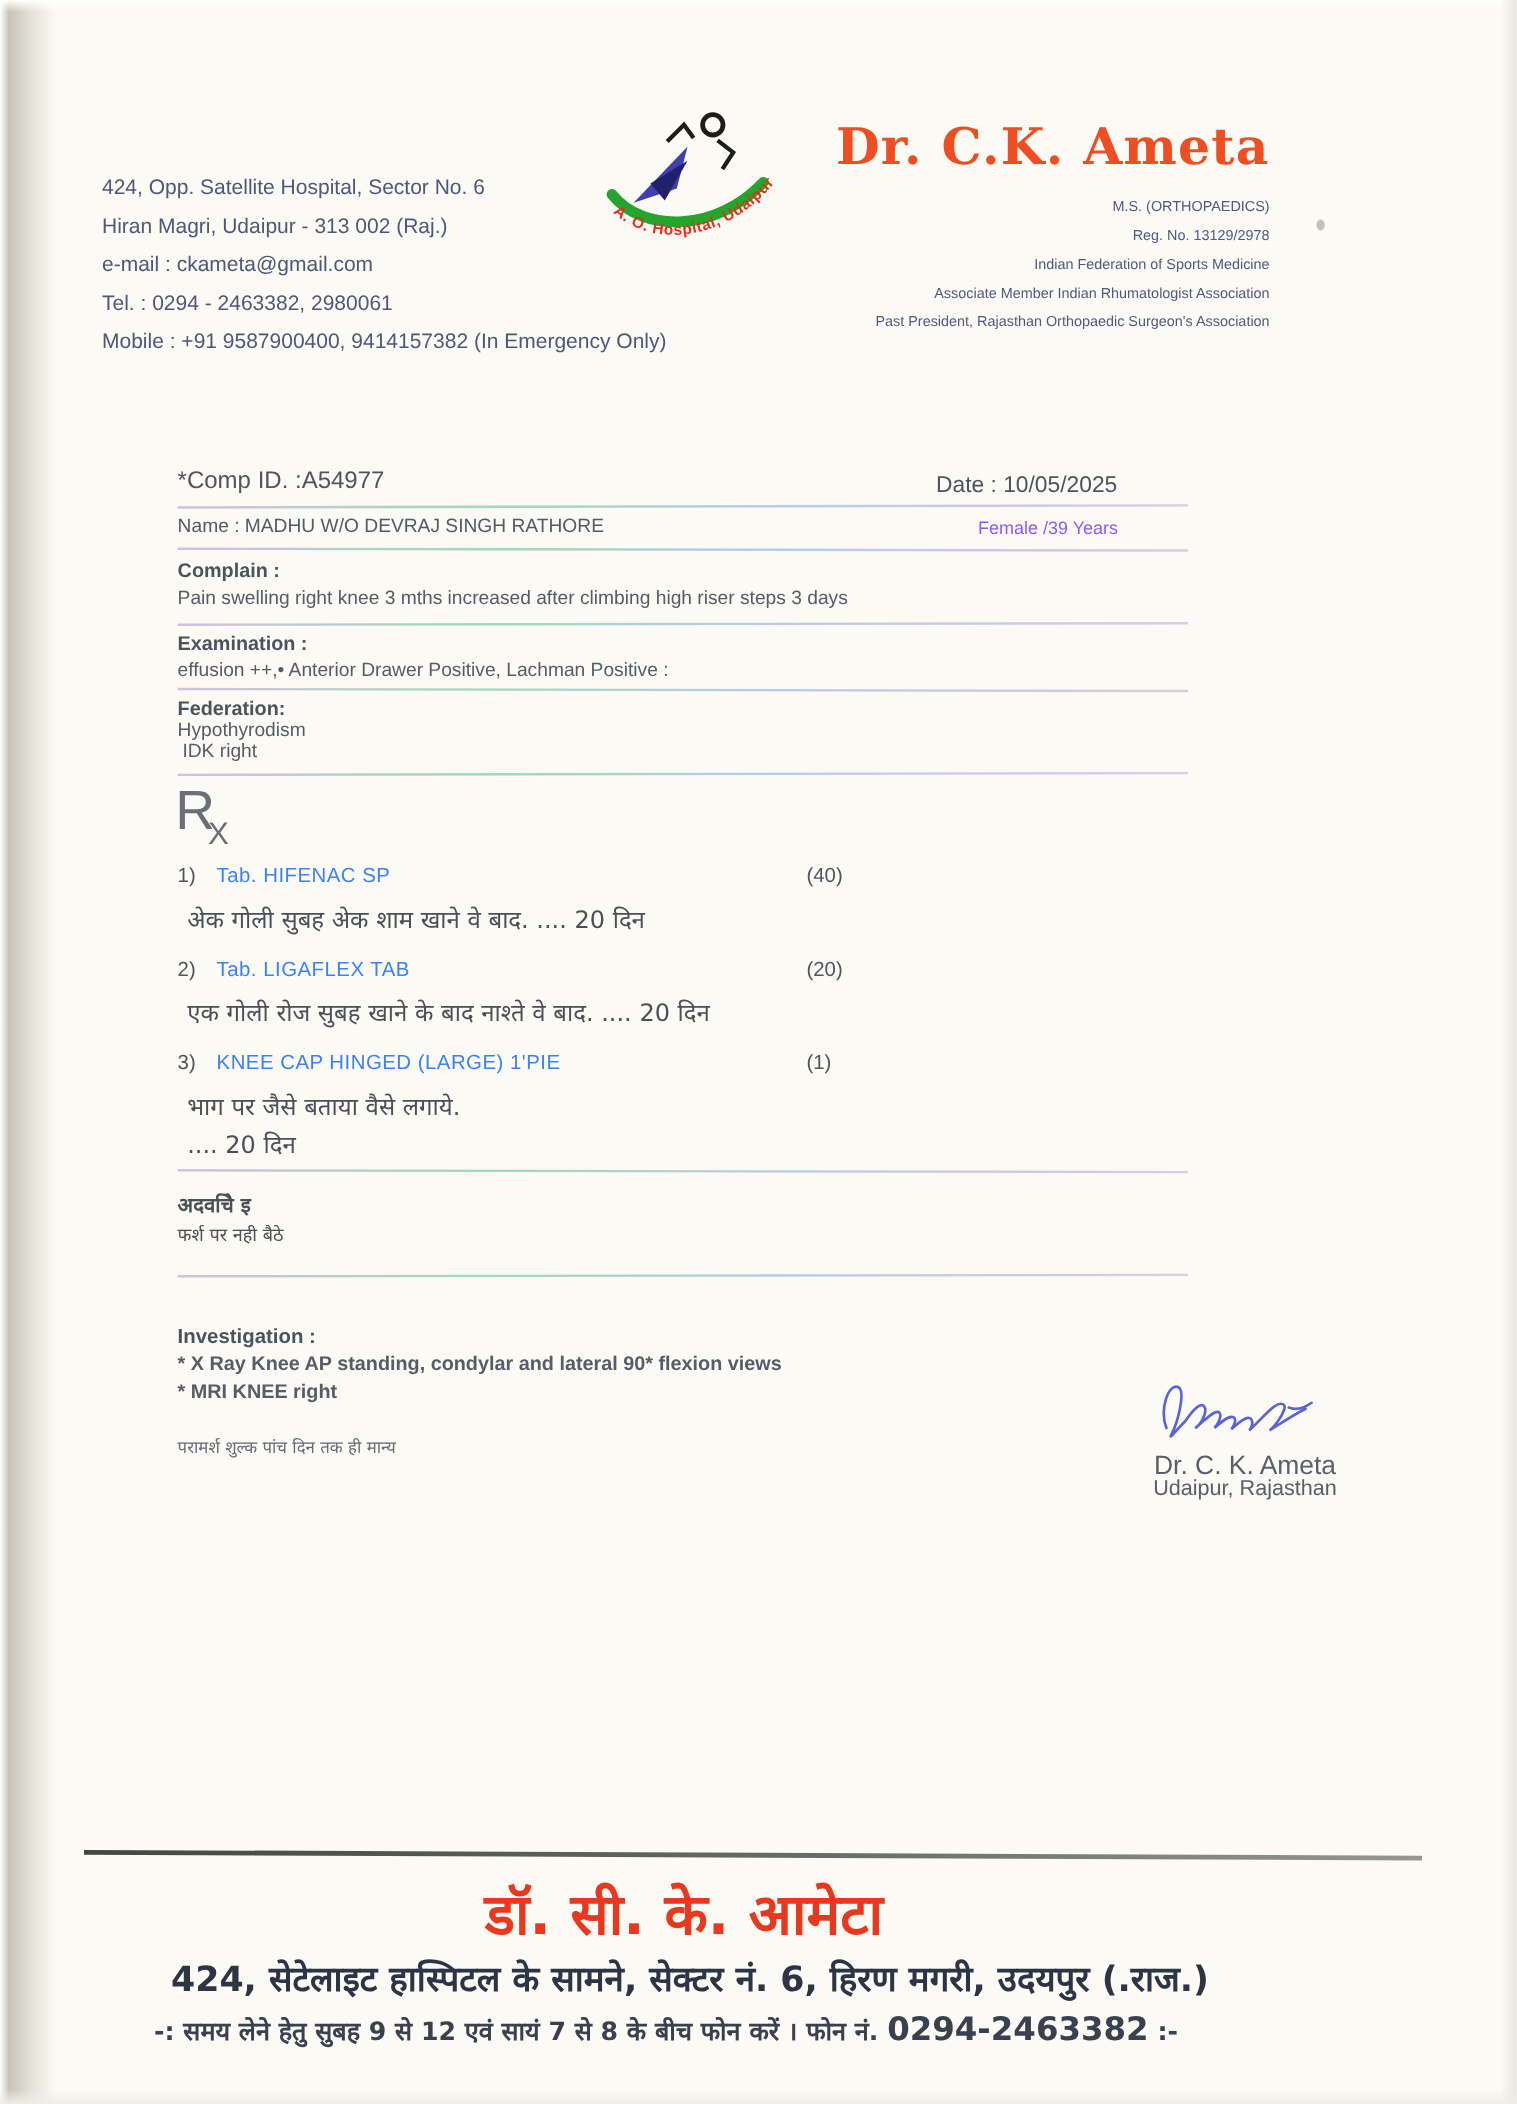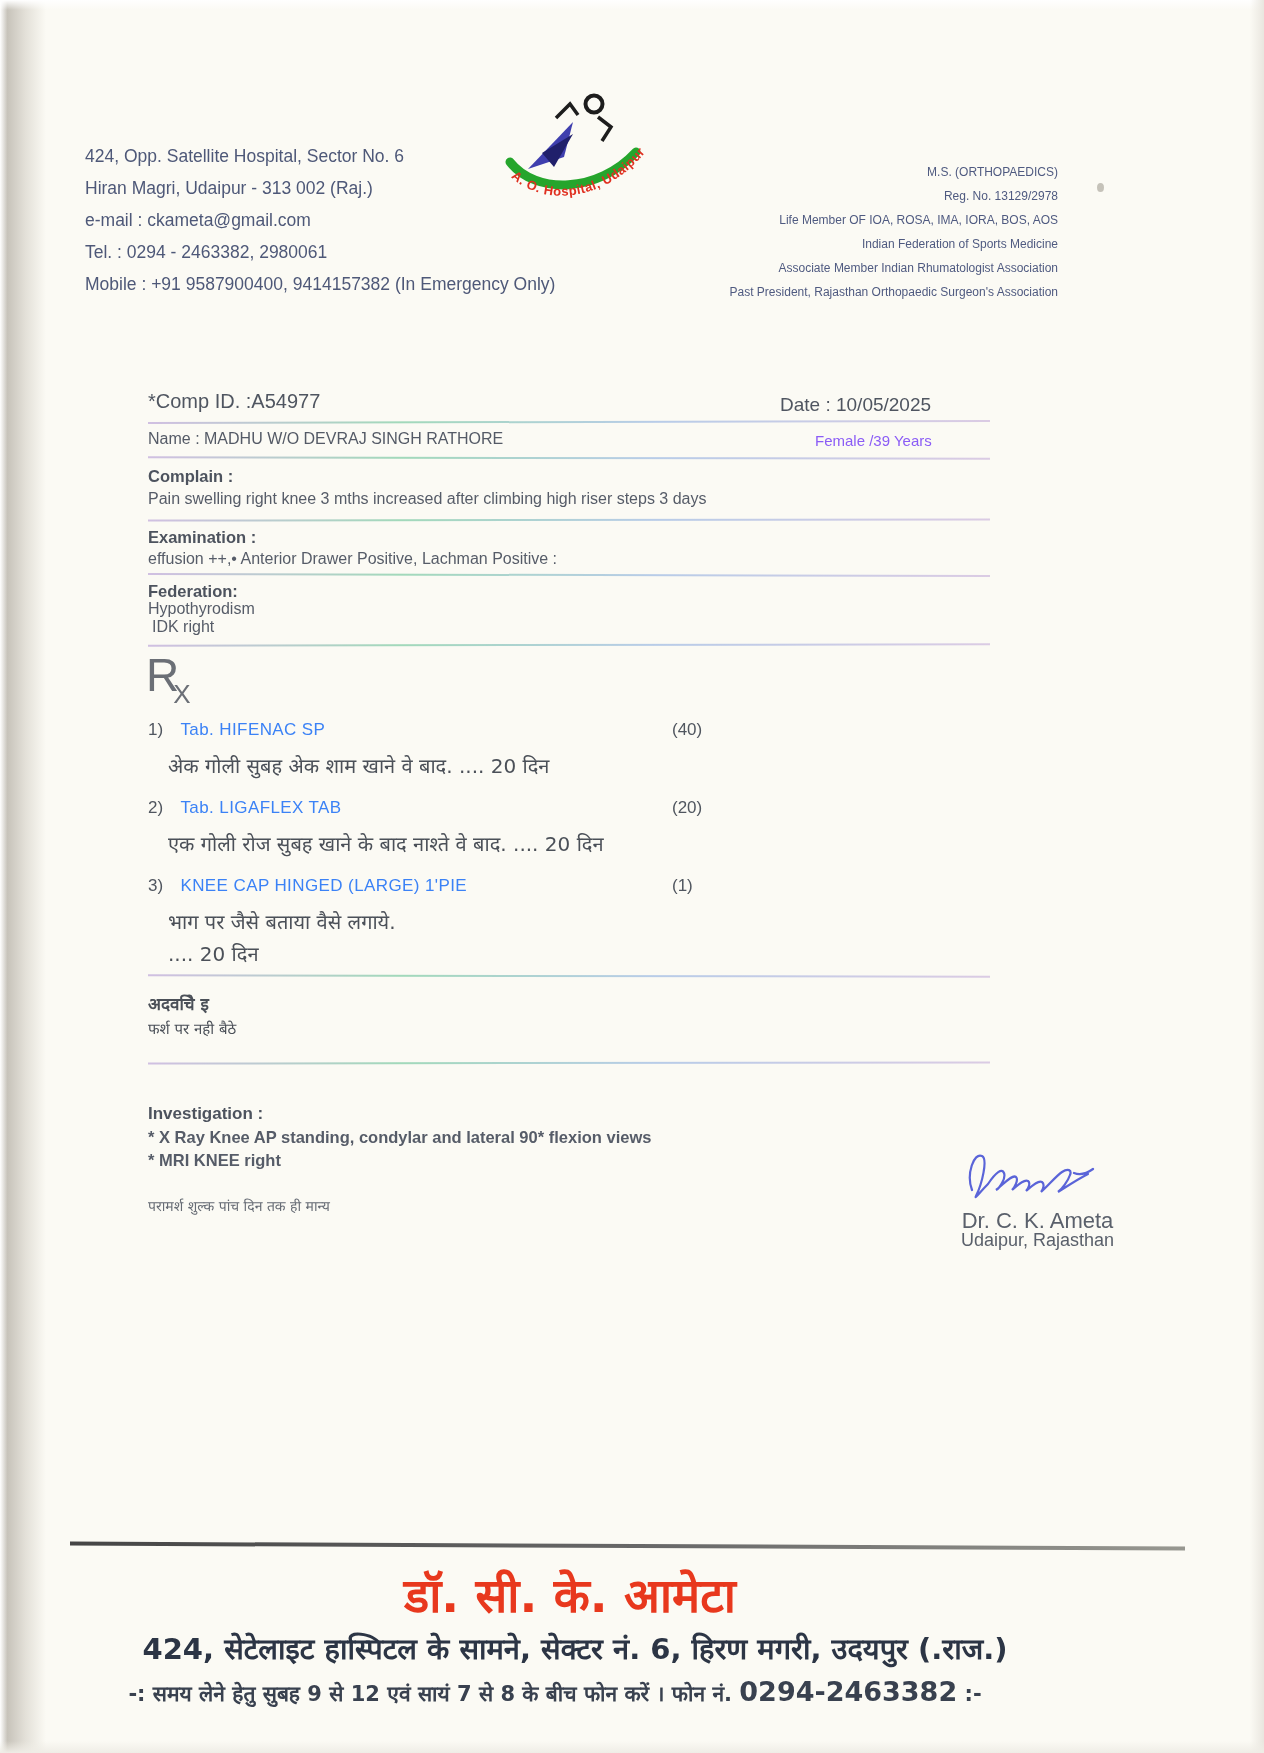--- a/index.html
+++ b/index.html
@@ -44,21 +44,21 @@
   .col780{left:780px;}
 
   .rx-wrap{left:146px;top:652px;color:#6b6f76;line-height:1;}
   .rx-r{font-size:46px;font-weight:500;}
   .rx-x{font-size:26px;position:relative;top:12px;left:-6px;}
 
   .med-num{display:inline-block;width:28px;font-size:17px;color:#50565f;}
   .med-name{font-size:17px;color:#3b82f6;letter-spacing:.4px;}
   .med-qty{position:absolute;left:672px;font-size:17px;color:#50565f;}
   .hindi{font-family:"DejaVu Sans", sans-serif;color:#4b5058;}
-  .med-hindi{left:168px;font-size:20px;}
+  .med-hindi{left:156px;font-size:20px;}
 
   .adv-head{left:148px;font-size:17px;font-weight:bold;}
   .adv-text{left:148px;font-size:15px;}
 
   .inv-head{left:148px;font-size:17px;font-weight:bold;color:#4d535e;}
   .inv-line{left:148px;font-size:16.5px;font-weight:bold;color:#565c68;}
   .note{left:148px;font-size:14px;color:#666b74;}
 
   .sig-img{left:958px;top:1146px;}
   .sig-name{left:930px;top:1208px;width:215px;text-align:center;font-size:22px;color:#5a606b;}
@@ -98,24 +98,24 @@
       <path d="M30,79 L75,32 L66,67 Z" fill="#3f3fae"></path>
       <path d="M44,63 L75,44 L56,77 Z" fill="#20206b"></path>
       <path d="M12,72 C 38,105 100,103 138,62" fill="none" stroke="#25a52c" stroke-width="9" stroke-linecap="round"></path>
       <path id="logo-text-path" d="M10,84 C 40,117 104,114 146,64" fill="none"></path>
       <text font-size="13" font-weight="bold" fill="#e03020" letter-spacing="0.5" font-family="Liberation Sans, sans-serif">
         <textPath href="#logo-text-path" startOffset="4">A. O. Hospital, Udaipur</textPath>
       </text>
     </svg>
   </div>
 
+  <div class="abs doc-name">Dr. C.K. Ameta</div>
   <div class="abs creds">
     <div>M.S. (ORTHOPAEDICS)</div>
     <div>Reg. No. 13129/2978</div>
-    <div>Life Member OF IOA, ROSA, IMA, IORA, BOS, AOS</div>
     <div>Indian Federation of Sports Medicine</div>
     <div>Associate Member Indian Rhumatologist Association</div>
     <div>Past President, Rajasthan Orthopaedic Surgeon's Association</div>
   </div>
 
   <div class="abs left148 t20" style="top:390px;">*Comp ID. :A54977</div>
   <div class="abs col780 t19" style="top:394px;">Date : 10/05/2025</div>
   <div class="rule" style="top:421px;transform:rotate(-.12deg);"></div>
 
   <div class="abs left148 t16" style="top:430px;">Name : MADHU  W/O DEVRAJ SINGH RATHORE</div>

